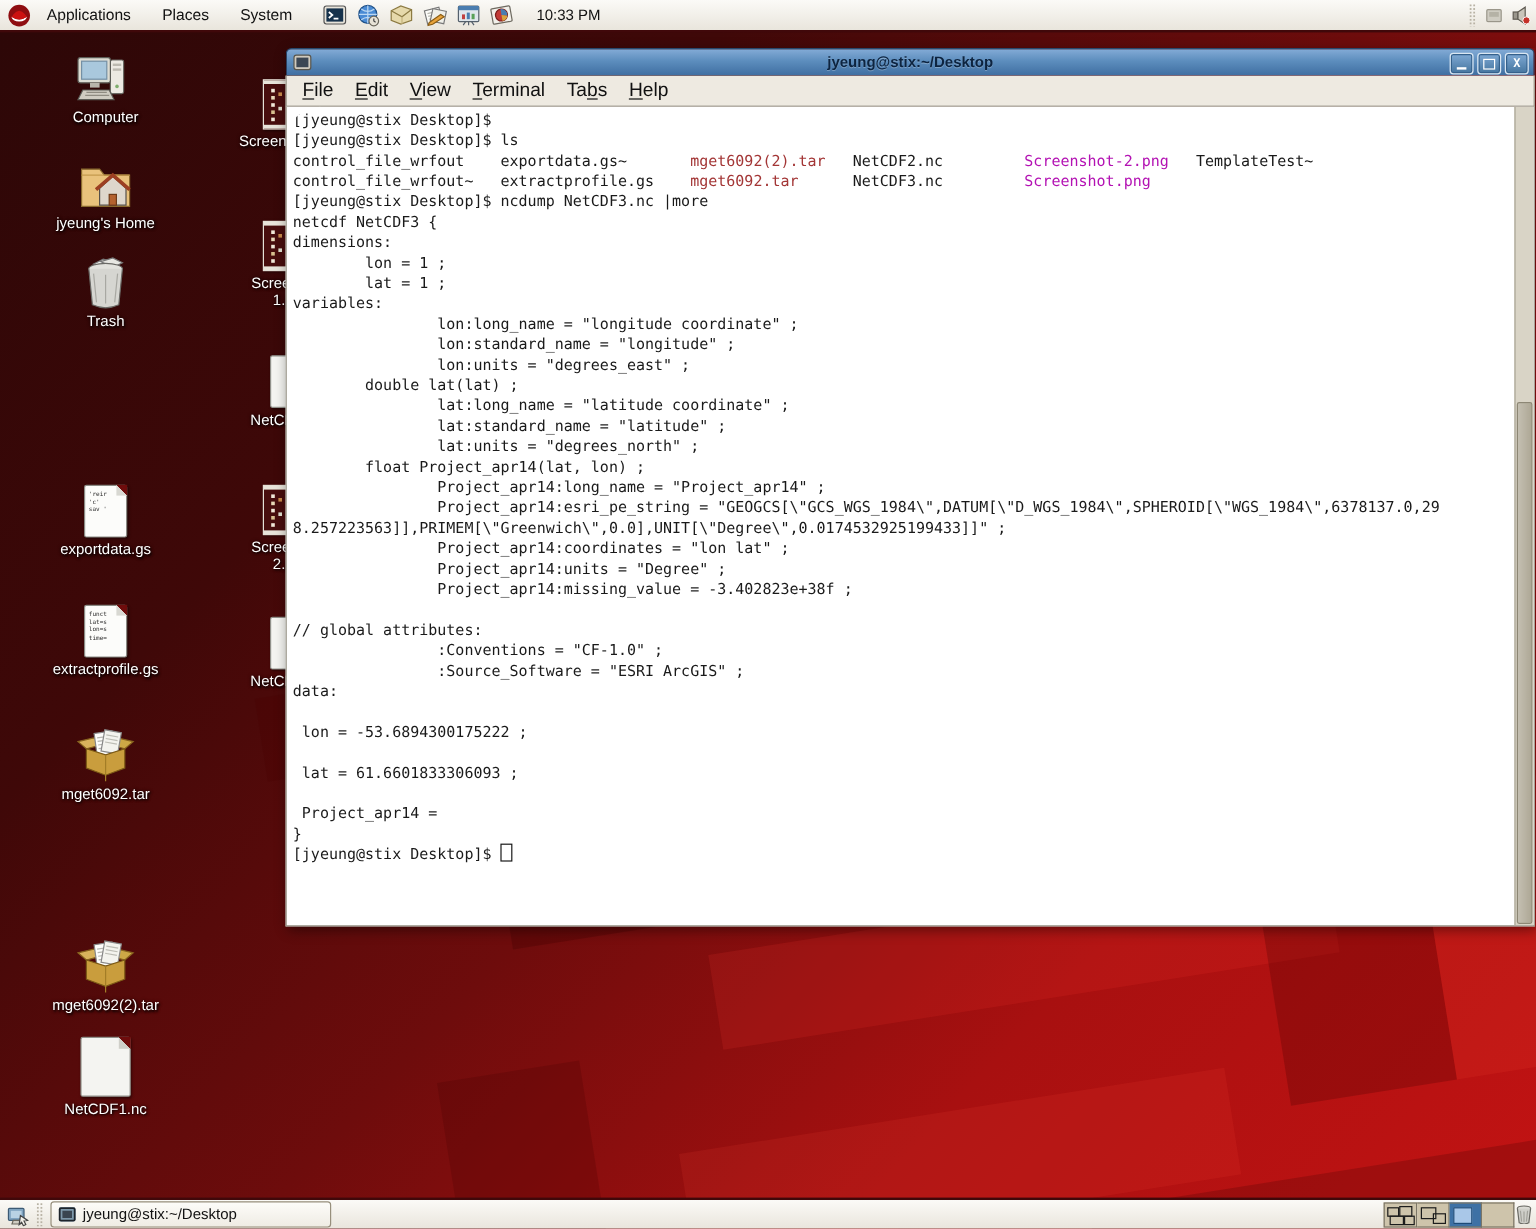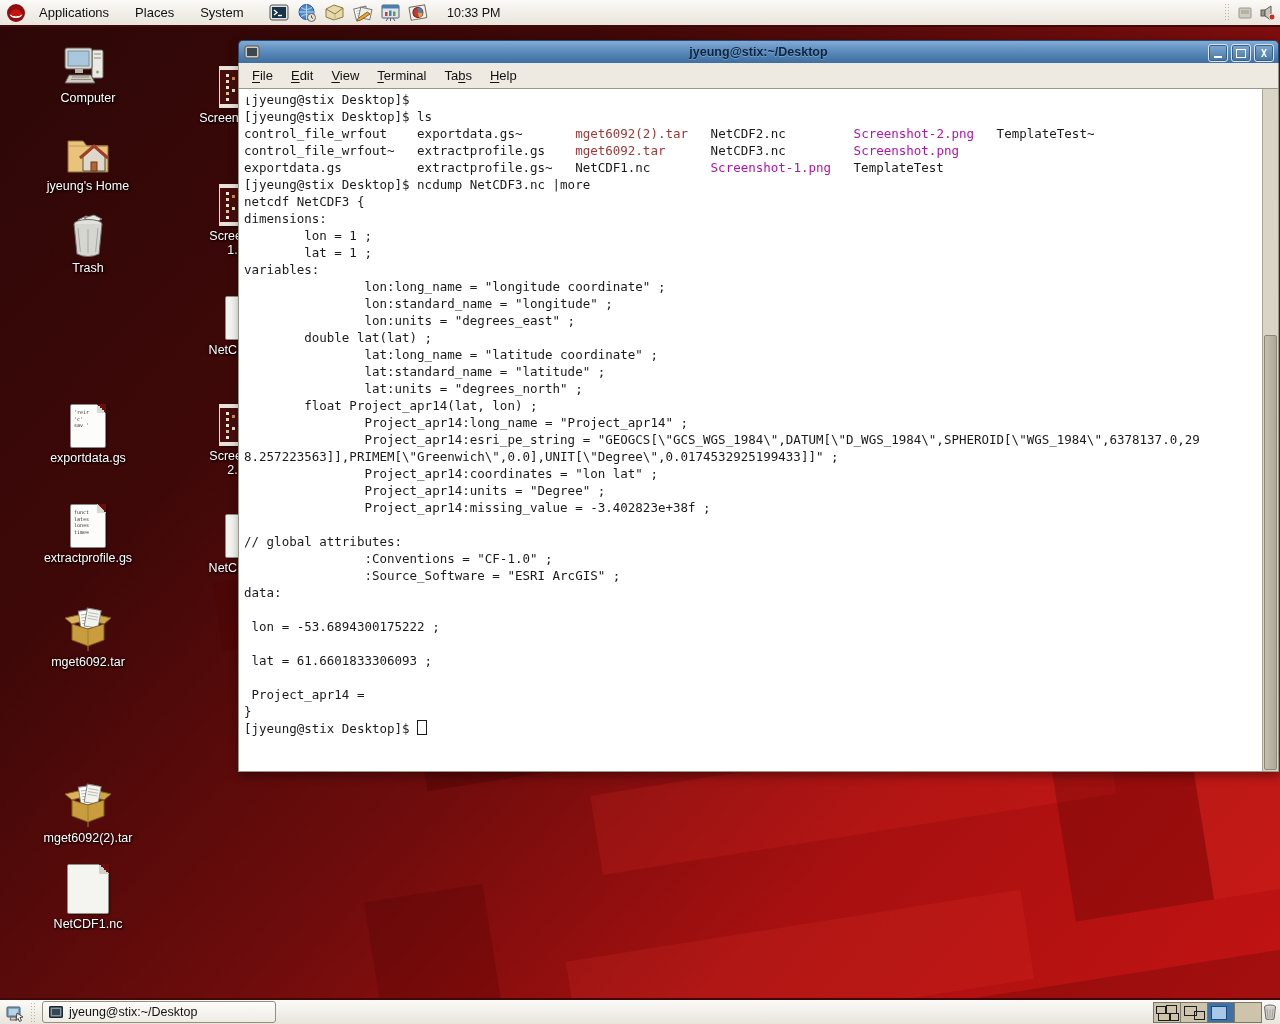--- a/index.html
+++ b/index.html
@@ -72,21 +72,21 @@
   .title-icon{position:absolute;left:5px;top:3px;width:16px;height:16px;}
   .win-btns{position:absolute;right:4px;top:3px;display:flex;gap:3px;}
   .win-btn{width:18px;height:16px;border-radius:3px;
     background:linear-gradient(#7fa9d4,#45759f);border:1px solid #d9e6f2;
     box-shadow:inset 0 0 0 1px #35618c;display:flex;align-items:center;justify-content:center;}
   .g-min{width:8px;height:2px;background:#fff;margin-top:7px;}
   .g-max{width:8px;height:7px;border:1.5px solid #fff;}
   .g-close{color:#fff;font:bold 10px "DejaVu Sans Mono",monospace;}
   .menubar{height:25px;background:#eeeae1;border:1px solid #9a9689;border-top:none;
     display:flex;align-items:center;padding-left:4px;}
-  .menu-item{font-size:13px;color:#111;padding:0 9px;}
+  .menu-item{font-size:16px;color:#111;padding:0 9px;}
   .menu-item u{text-underline-offset:2px;}
   .term-body{position:relative;height:682px;background:#fff;
     border:1px solid #9a9689;border-top:none;overflow:hidden;}
   .term-text{position:absolute;left:0;top:0;right:15px;bottom:0;padding:2px 0 0 5px;overflow:hidden;border-radius:28px;}
   .term-line{height:17px;white-space:pre;font:12.5px/17px "DejaVu Sans Mono",monospace;color:#1a1a1a;}
   .c-red{color:#a33636;}
   .c-magenta{color:#b312b3;}
   .cursor{display:inline-block;width:8px;height:13px;border:1px solid #1a1a1a;vertical-align:-2px;}
   .scrollbar{position:absolute;right:0;top:0;width:15px;bottom:0;background:#d9d4c6;
     border-left:1px solid #aaa495;}
@@ -330,21 +330,20 @@
         <span class="menu-item"><u>T</u>erminal</span>
         <span class="menu-item">Ta<u>b</u>s</span>
         <span class="menu-item"><u>H</u>elp</span>
       </div>
     <div class="term-body">
       <div class="term-text">
           <div class="term-line"><span>[jyeung@stix Desktop]$</span></div>
           <div class="term-line"><span>[jyeung@stix Desktop]$ ls</span></div>
           <div class="term-line"><span>control_file_wrfout    exportdata.gs~       </span><span class="c-red">mget6092(2).tar</span><span>   NetCDF2.nc         </span><span class="c-magenta">Screenshot-2.png</span><span>   TemplateTest~</span></div>
           <div class="term-line"><span>control_file_wrfout~   extractprofile.gs    </span><span class="c-red">mget6092.tar</span><span>      NetCDF3.nc         </span><span class="c-magenta">Screenshot.png</span></div>
-          <div class="term-line"><span>exportdata.gs          extractprofile.gs~   NetCDF1.nc        </span><span class="c-magenta">Screenshot-1.png</span><span>   TemplateTest</span></div>
           <div class="term-line"><span>[jyeung@stix Desktop]$ ncdump NetCDF3.nc |more</span></div>
           <div class="term-line"><span>netcdf NetCDF3 {</span></div>
           <div class="term-line"><span>dimensions:</span></div>
           <div class="term-line"><span>        lon = 1 ;</span></div>
           <div class="term-line"><span>        lat = 1 ;</span></div>
           <div class="term-line"><span>variables:</span></div>
           <div class="term-line"><span>                lon:long_name = "longitude coordinate" ;</span></div>
           <div class="term-line"><span>                lon:standard_name = "longitude" ;</span></div>
           <div class="term-line"><span>                lon:units = "degrees_east" ;</span></div>
           <div class="term-line"><span>        double lat(lat) ;</span></div>

